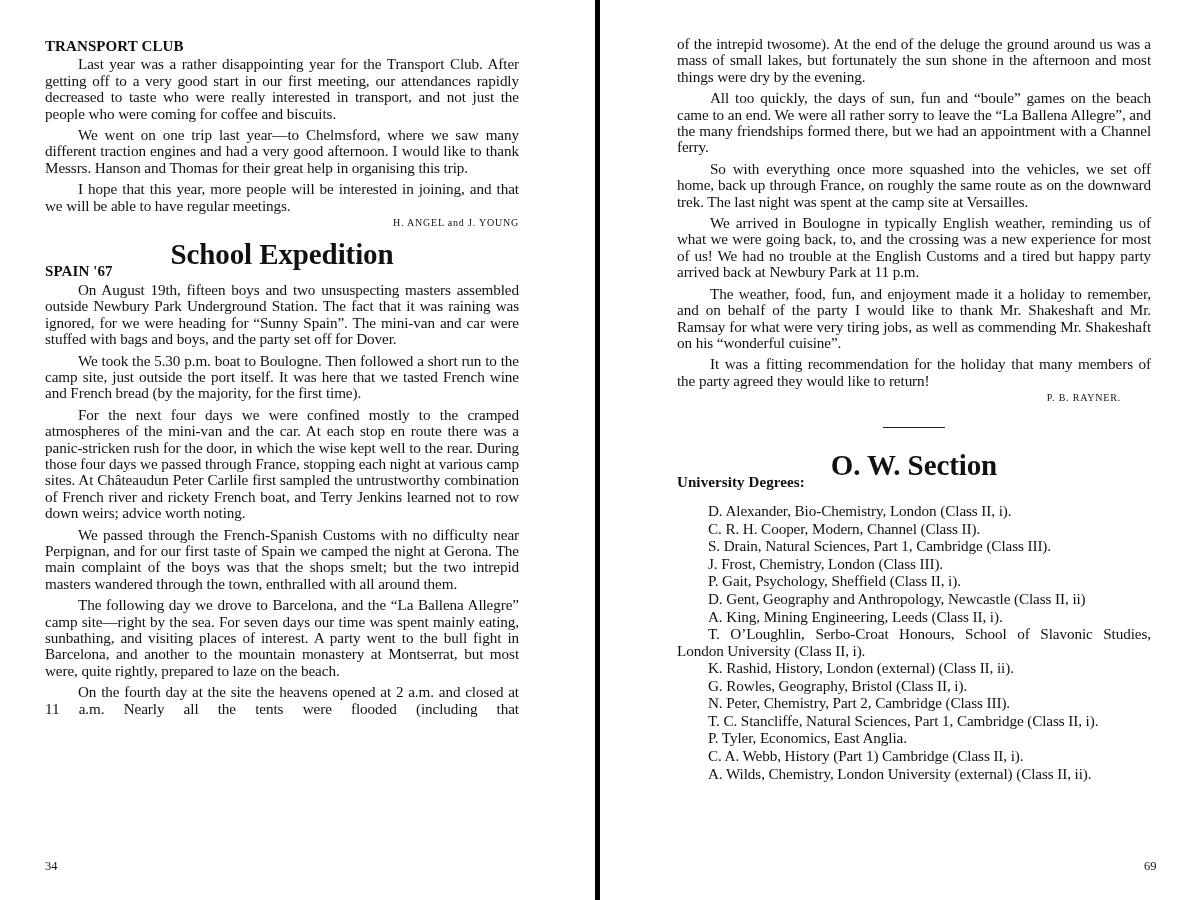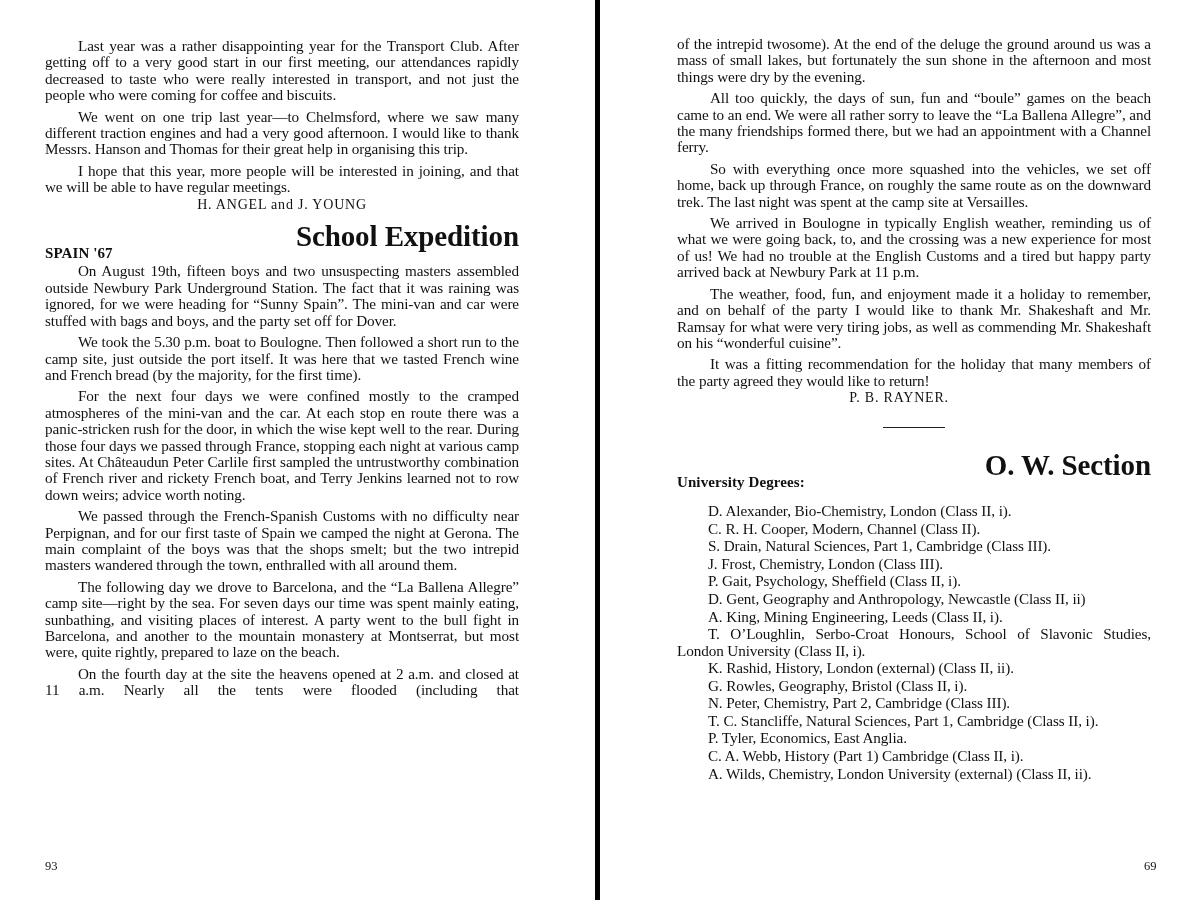--- a/index.html
+++ b/index.html
@@ -13,50 +13,51 @@
   .page-right { left:600px; width:600px; }
   .gutter { position:absolute; left:595px; top:0; width:5px; height:900px; background:#000; }
 
   .col { position:absolute; font-size:15.2px; line-height:16.4px; letter-spacing:-0.1px; }
   .page-left .col { left:45px; width:474px; top:38px; }
   .page-right .col { left:77px; width:474px; top:36px; }
 
   p { margin:0 0 5px 0; text-align:justify; text-indent:33px; }
   p.noind { text-indent:0; }
   .sec-head { font-weight:bold; font-size:15px; margin:0 0 2px 0; letter-spacing:0.1px; }
-  .sig { text-align:center; font-size:14px; letter-spacing:0.8px; margin:1px 0 0 0; }
+  .sig { text-align:right; font-size:10px; letter-spacing:0.8px; margin:1px 0 0 0; }
   .sig-right { padding-right:30px; }
-  .big-title { font-weight:bold; font-size:29px; line-height:30px; text-align:right; margin:8px 0 -6px 0; }
+  .big-title { font-weight:bold; font-size:29px; line-height:30px; text-align:center; margin:8px 0 -6px 0; }
   .divider { width:62px; height:1px; background:#222; margin:20px auto 22px auto; }
   .degrees { list-style:none; margin:13px 0 0 0; padding:0; }
   .degrees li { text-indent:31px; text-align:justify; margin:0 0 1.2px 0; }
   .folio { position:absolute; font-size:12.5px; top:859px; }
   .page-left .folio { left:45px; }
   .page-right .folio { left:544px; }
 </style>
 </head>
 <body>
 
 <div class="page page-left">
   <div class="col">
+    <div class="sec-head">TRANSPORT CLUB</div>
     <p>Last year was a rather disappointing year for the Transport Club. After getting off to a very good start in our first meeting, our attendances rapidly decreased to taste who were really interested in transport, and not just the people who were coming for coffee and biscuits.</p>
     <p>We went on one trip last year—to Chelmsford, where we saw many different traction engines and had a very good afternoon. I would like to thank Messrs. Hanson and Thomas for their great help in organising this trip.</p>
     <p style="margin-bottom:1px">I hope that this year, more people will be interested in joining, and that we will be able to have regular meetings.</p>
     <div class="sig">H. ANGEL and J. YOUNG</div>
 
     <div class="big-title">School Expedition</div>
     <div class="sec-head">SPAIN '67</div>
     <p>On August 19th, fifteen boys and two unsuspecting masters assembled outside Newbury Park Underground Station. The fact that it was raining was ignored, for we were heading for “Sunny Spain”. The mini-van and car were stuffed with bags and boys, and the party set off for Dover.</p>
     <p>We took the 5.30 p.m. boat to Boulogne. Then followed a short run to the camp site, just outside the port itself. It was here that we tasted French wine and French bread (by the majority, for the first time).</p>
     <p>For the next four days we were confined mostly to the cramped atmospheres of the mini-van and the car. At each stop en route there was a panic-stricken rush for the door, in which the wise kept well to the rear. During those four days we passed through France, stopping each night at various camp sites. At Châteaudun Peter Carlile first sampled the untrustworthy combination of French river and rickety French boat, and Terry Jenkins learned not to row down weirs; advice worth noting.</p>
     <p>We passed through the French-Spanish Customs with no difficulty near Perpignan, and for our first taste of Spain we camped the night at Gerona. The main complaint of the boys was that the shops smelt; but the two intrepid masters wandered through the town, enthralled with all around them.</p>
     <p>The following day we drove to Barcelona, and the “La Ballena Allegre” camp site—right by the sea. For seven days our time was spent mainly eating, sunbathing, and visiting places of interest. A party went to the bull fight in Barcelona, and another to the mountain monastery at Montserrat, but most were, quite rightly, prepared to laze on the beach.</p>
     <p style="text-align-last:justify">On the fourth day at the site the heavens opened at 2 a.m. and closed at 11 a.m. Nearly all the tents were flooded (including that</p>
   </div>
-  <div class="folio">93</div>
+  <div class="folio">34</div>
 </div>
 
 <div class="gutter"></div>
 
 <div class="page page-right">
   <div class="col">
     <p class="noind">of the intrepid twosome). At the end of the deluge the ground around us was a mass of small lakes, but fortunately the sun shone in the afternoon and most things were dry by the evening.</p>
     <p>All too quickly, the days of sun, fun and “boule” games on the beach came to an end. We were all rather sorry to leave the “La Ballena Allegre”, and the many friendships formed there, but we had an appointment with a Channel ferry.</p>
     <p>So with everything once more squashed into the vehicles, we set off home, back up through France, on roughly the same route as on the downward trek. The last night was spent at the camp site at Versailles.</p>
     <p>We arrived in Boulogne in typically English weather, reminding us of what we were going back, to, and the crossing was a new experience for most of us! We had no trouble at the English Customs and a tired but happy party arrived back at Newbury Park at 11 p.m.</p>

